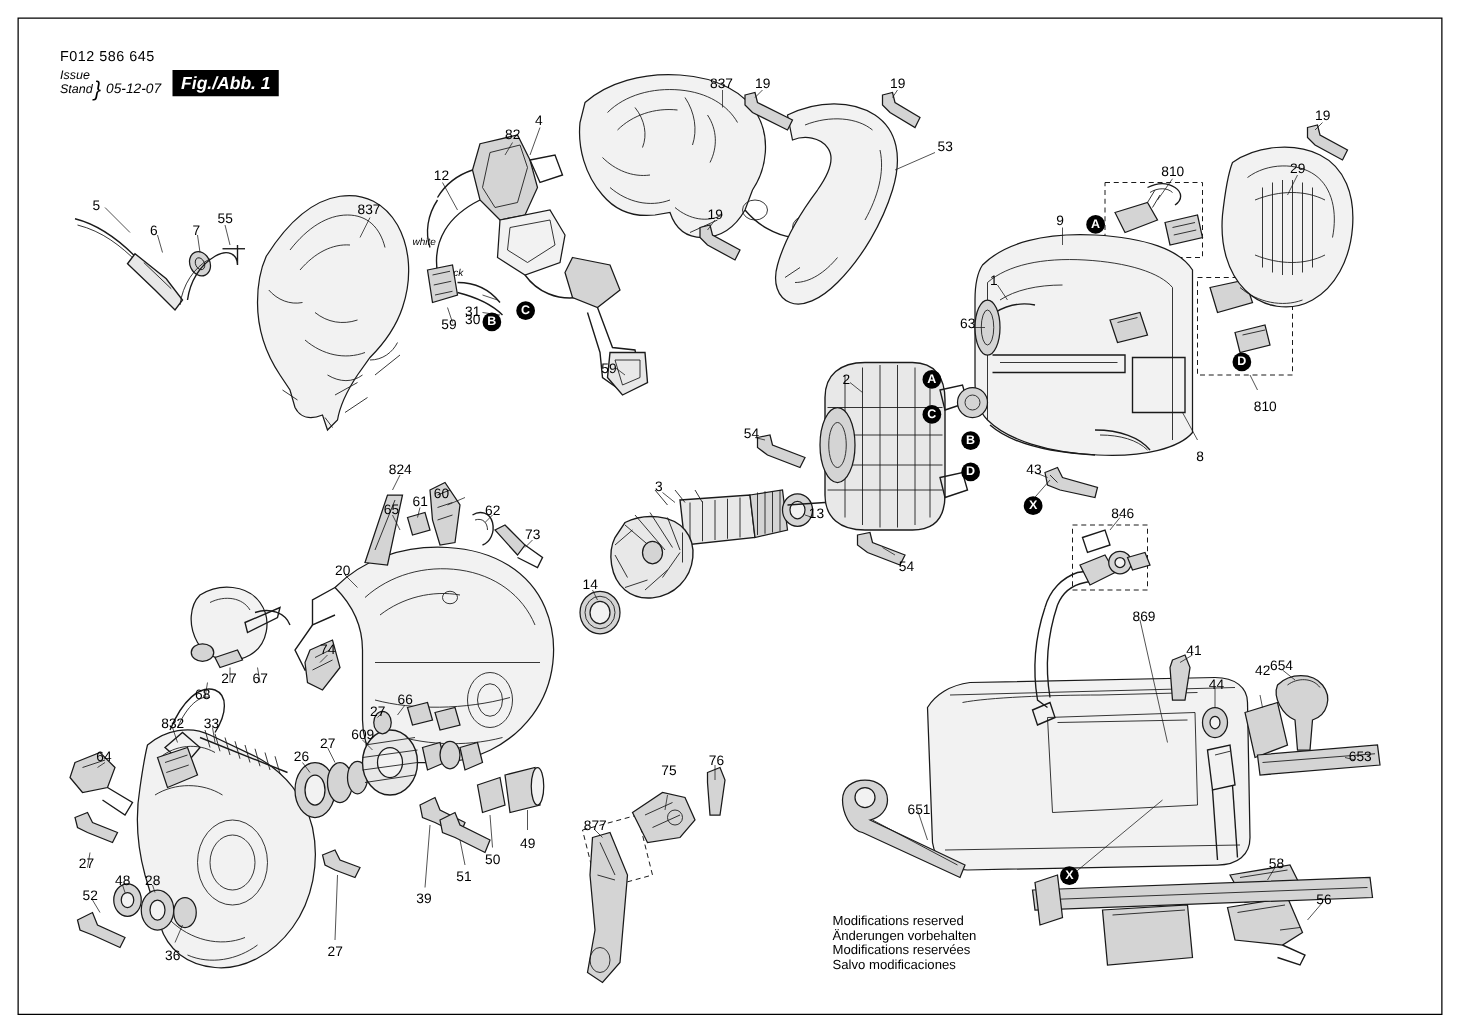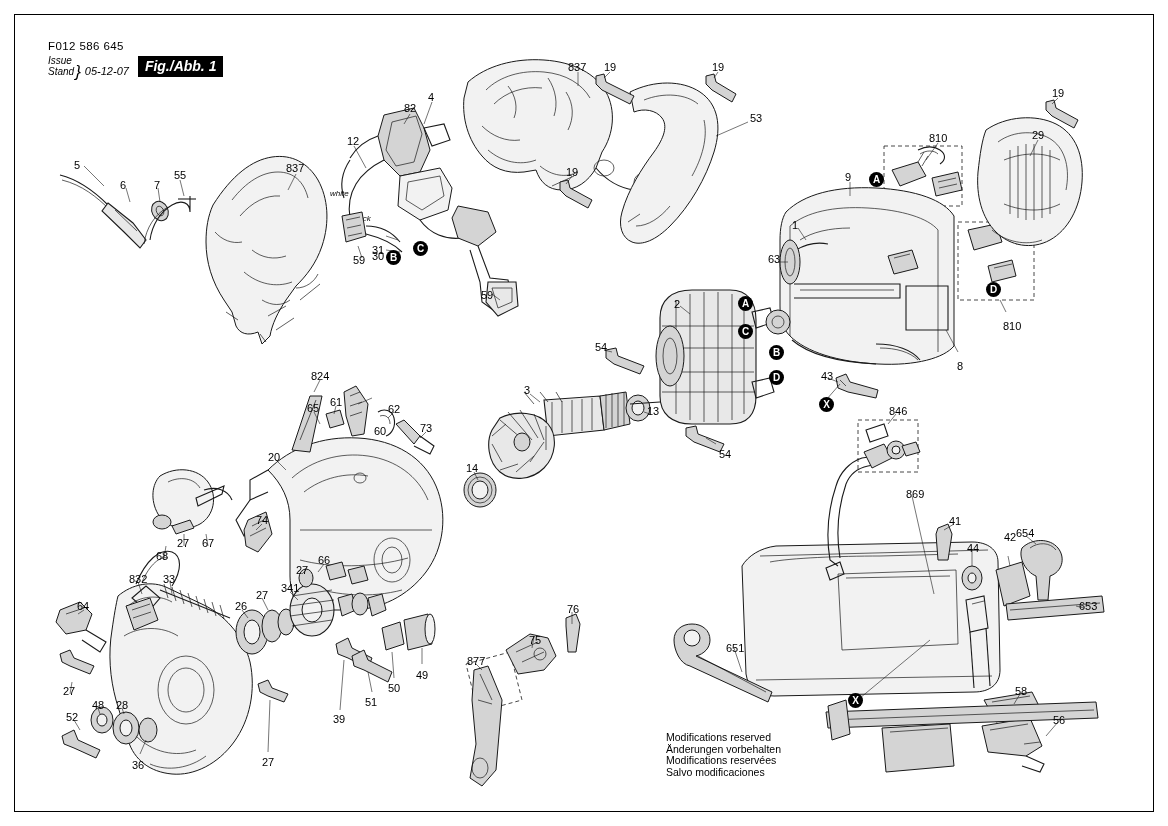--- a/index.html
+++ b/index.html
@@ -632,48 +632,48 @@
       <div class="num" style="left: 821px; top: 371px; text-align: center;">43</div>
       <div class="num" style="left: 674px; top: 299px;">2</div>
       <div class="num" style="left: 595px; top: 342px;">54</div>
       <div class="num" style="left: 719px; top: 449px;">54</div>
       <div class="num" style="left: 647px; top: 406px;">13</div>
       <div class="num" style="left: 524px; top: 385px;">3</div>
       <div class="num" style="left: 466px; top: 463px;">14</div>
       <div class="num" style="left: 311px; top: 371px;">824</div>
       <div class="num" style="left: 307px; top: 403px;">65</div>
       <div class="num" style="left: 330px; top: 397px;">61</div>
-      <div class="num" style="left: 374px; top: 390px; margin-top: 36px;">60</div>
+      <div class="num" style="left: 347px; top: 390px;">60</div>
       <div class="num" style="left: 388px; top: 404px;">62</div>
       <div class="num" style="left: 420px; top: 423px;">73</div>
       <div class="num" style="left: 268px; top: 452px;">20</div>
       <div class="num" style="left: 256px; top: 515px;">74</div>
       <div class="num" style="left: 318px; top: 555px;">66</div>
       <div class="num" style="left: 156px; top: 551px;">68</div>
       <div class="num" style="left: 177px; top: 538px;">27</div>
       <div class="num" style="left: 202px; top: 538px;">67</div>
       <div class="num" style="left: 129px; top: 574px;">832</div>
       <div class="num" style="left: 163px; top: 574px;">33</div>
       <div class="num" style="left: 77px; top: 601px;">64</div>
       <div class="num" style="left: 63px; top: 686px;">27</div>
       <div class="num" style="left: 66px; top: 712px;">52</div>
       <div class="num" style="left: 92px; top: 700px;">48</div>
       <div class="num" style="left: 116px; top: 700px;">28</div>
       <div class="num" style="left: 132px; top: 760px;">36</div>
       <div class="num" style="left: 235px; top: 601px;">26</div>
       <div class="num" style="left: 256px; top: 590px;">27</div>
-      <div class="num" style="left: 281px; top: 583px;">341</div>
+      <div class="num" style="left: 281px; top: 583px;">609</div>
       <div class="num" style="left: 296px; top: 565px;">27</div>
       <div class="num" style="left: 262px; top: 757px;">27</div>
       <div class="num" style="left: 333px; top: 714px;">39</div>
       <div class="num" style="left: 365px; top: 697px;">51</div>
       <div class="num" style="left: 388px; top: 683px;">50</div>
       <div class="num" style="left: 416px; top: 670px;">49</div>
       <div class="num" style="left: 567px; top: 604px;">76</div>
-      <div class="num" style="left: 529px; top: 635px;">75</div>
+      <div class="num" style="left: 529px; top: 612px;">75</div>
       <div class="num" style="left: 467px; top: 656px;">877</div>
       <div class="num" style="left: 726px; top: 643px;">651</div>
       <div class="num" style="left: 889px; top: 406px;">846</div>
       <div class="num" style="left: 906px; top: 489px;">869</div>
       <div class="num" style="left: 949px; top: 516px;">41</div>
       <div class="num" style="left: 967px; top: 543px;">44</div>
       <div class="num" style="left: 1004px; top: 532px;">42</div>
       <div class="num" style="left: 1016px; top: 528px;">654</div>
       <div class="num" style="left: 1079px; top: 601px;">653</div>
       <div class="num" style="left: 1015px; top: 686px;">58</div>

